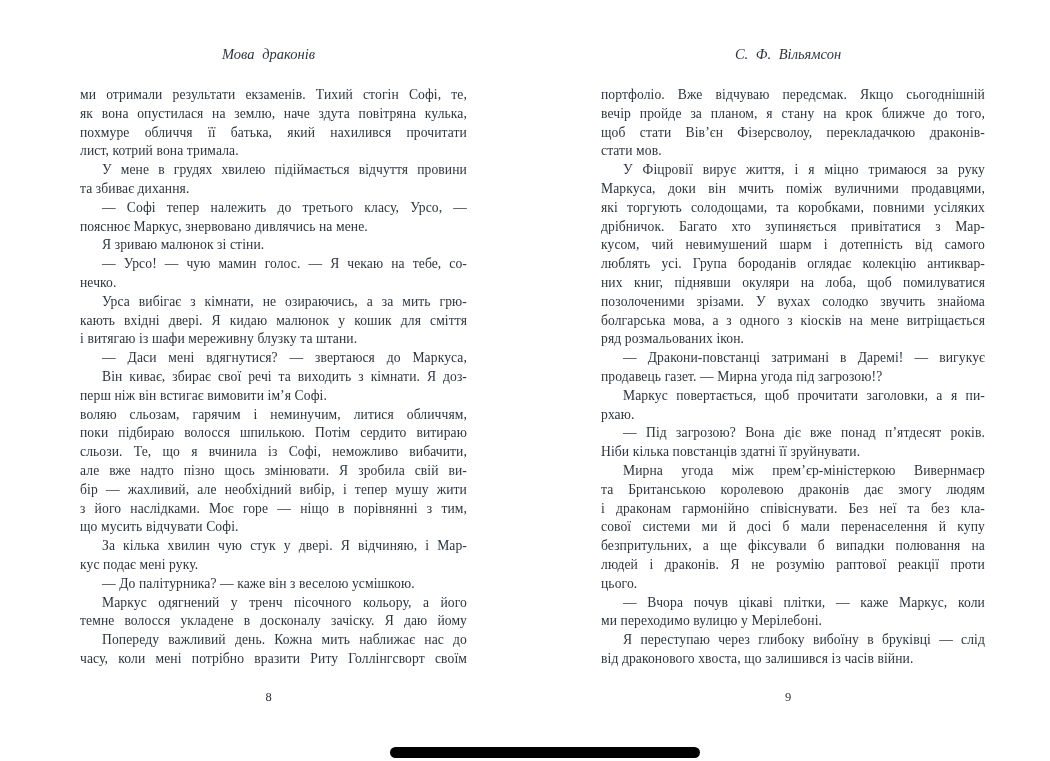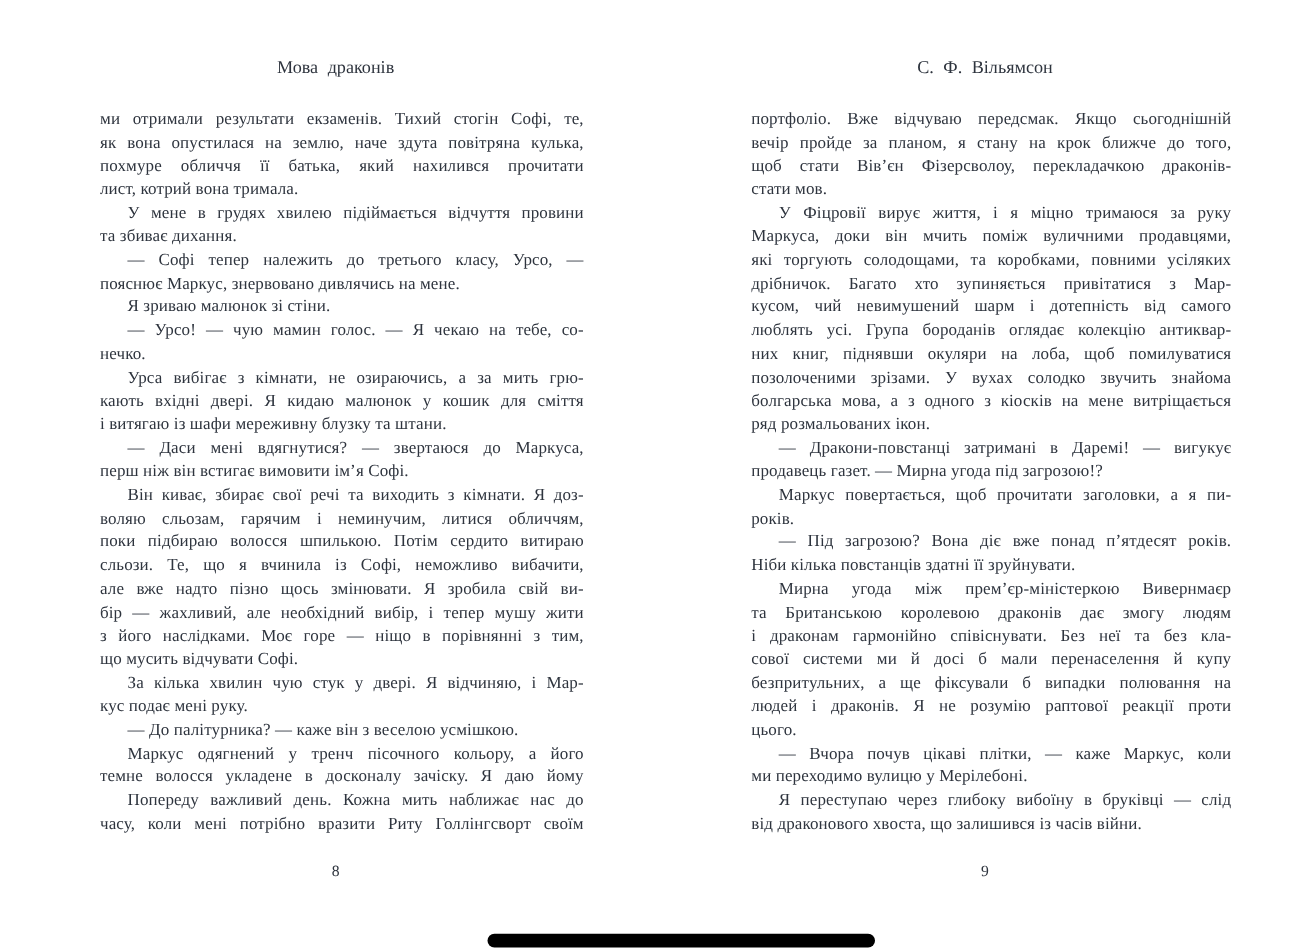--- a/index.html
+++ b/index.html
@@ -16,20 +16,21 @@
     overflow: hidden;
   }
   .page {
     position: absolute;
     top: 46px;
   }
   .page.left  { left: 70px;  width: 397px; }
   .page.right { left: 591px; width: 394px; }
   .running-header {
     text-align: center;
+    font-style: italic;
     font-size: 14.5px;
     line-height: 16px;
     word-spacing: 4px;
     height: 16px;
   }
   .body {
     margin-top: 24px;
     margin-left: 10px;
   }
   .line {
@@ -79,22 +80,22 @@
         <div class="line end">та збиває дихання.</div>
         <div class="line indent">— Софі тепер належить до третього класу, Урсо, —</div>
         <div class="line end">пояснює Маркус, знервовано дивлячись на мене.</div>
         <div class="line indent end">Я зриваю малюнок зі стіни.</div>
         <div class="line indent">— Урсо! — чую мамин голос. — Я чекаю на тебе, со-</div>
         <div class="line end">нечко.</div>
         <div class="line indent">Урса вибігає з кімнати, не озираючись, а за мить грю-</div>
         <div class="line">кають вхідні двері. Я кидаю малюнок у кошик для сміття</div>
         <div class="line end">і витягаю із шафи мереживну блузку та штани.</div>
         <div class="line indent">— Даси мені вдягнутися? — звертаюся до Маркуса,</div>
+        <div class="line indent">Він киває, збирає свої речі та виходить з кімнати. Я доз-</div>
         <div class="line end">перш ніж він встигає вимовити ім’я Софі.</div>
-        <div class="line indent">Він киває, збирає свої речі та виходить з кімнати. Я доз-</div>
         <div class="line">воляю сльозам, гарячим і неминучим, литися обличчям,</div>
         <div class="line">поки підбираю волосся шпилькою. Потім сердито витираю</div>
         <div class="line">сльози. Те, що я вчинила із Софі, неможливо вибачити,</div>
         <div class="line">але вже надто пізно щось змінювати. Я зробила свій ви-</div>
         <div class="line">бір — жахливий, але необхідний вибір, і тепер мушу жити</div>
         <div class="line">з його наслідками. Моє горе — ніщо в порівнянні з тим,</div>
         <div class="line end">що мусить відчувати Софі.</div>
         <div class="line indent">За кілька хвилин чую стук у двері. Я відчиняю, і Мар-</div>
         <div class="line end">кус подає мені руку.</div>
         <div class="line indent end">— До палітурника? — каже він з веселою усмішкою.</div>
@@ -119,21 +120,21 @@
         <div class="line">дрібничок. Багато хто зупиняється привітатися з Мар-</div>
         <div class="line">кусом, чий невимушений шарм і дотепність від самого</div>
         <div class="line">люблять усі. Група бороданів оглядає колекцію антиквар-</div>
         <div class="line">них книг, піднявши окуляри на лоба, щоб помилуватися</div>
         <div class="line">позолоченими зрізами. У вухах солодко звучить знайома</div>
         <div class="line">болгарська мова, а з одного з кіосків на мене витріщається</div>
         <div class="line end">ряд розмальованих ікон.</div>
         <div class="line indent">— Дракони-повстанці затримані в Даремі! — вигукує</div>
         <div class="line end">продавець газет. — Мирна угода під загрозою!?</div>
         <div class="line indent">Маркус повертається, щоб прочитати заголовки, а я пи-</div>
-        <div class="line end">років.</div>
+        <div class="line end">рхаю.</div>
         <div class="line indent">— Під загрозою? Вона діє вже понад п’ятдесят років.</div>
         <div class="line end">Ніби кілька повстанців здатні її зруйнувати.</div>
         <div class="line indent">Мирна угода між прем’єр-міністеркою Вивернмаєр</div>
         <div class="line">та Британською королевою драконів дає змогу людям</div>
         <div class="line">і драконам гармонійно співіснувати. Без неї та без кла-</div>
         <div class="line">сової системи ми й досі б мали перенаселення й купу</div>
         <div class="line">безпритульних, а ще фіксували б випадки полювання на</div>
         <div class="line">людей і драконів. Я не розумію раптової реакції проти</div>
         <div class="line end">цього.</div>
         <div class="line indent">— Вчора почув цікаві плітки, — каже Маркус, коли</div>

